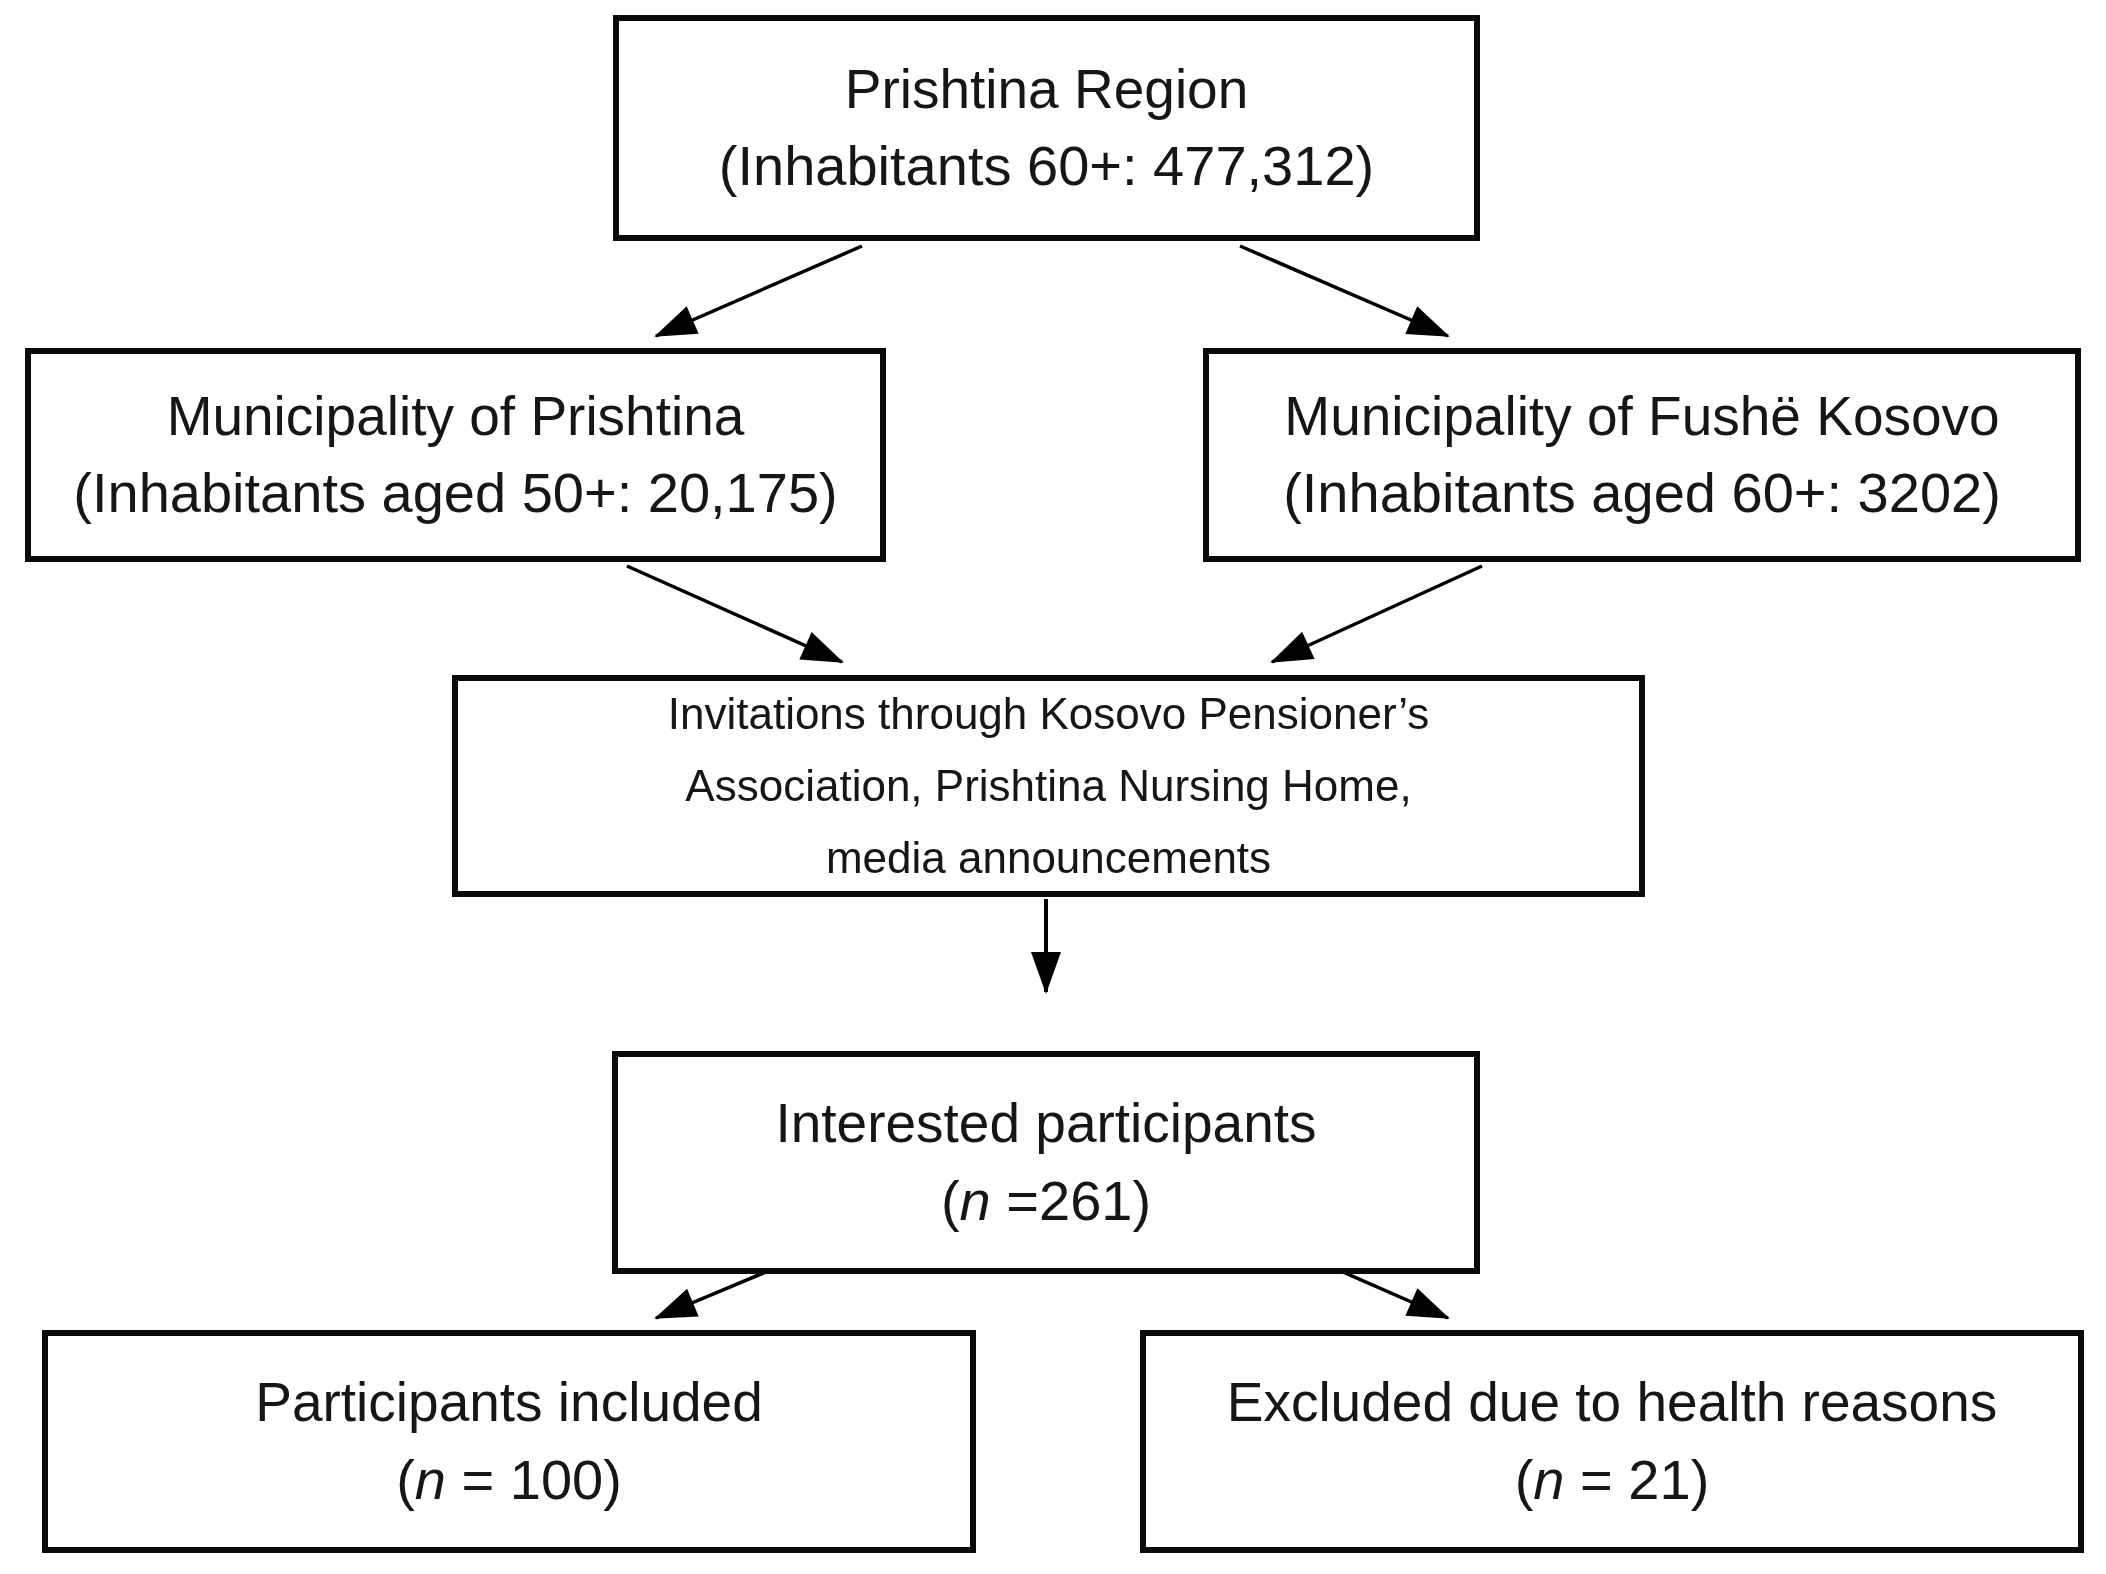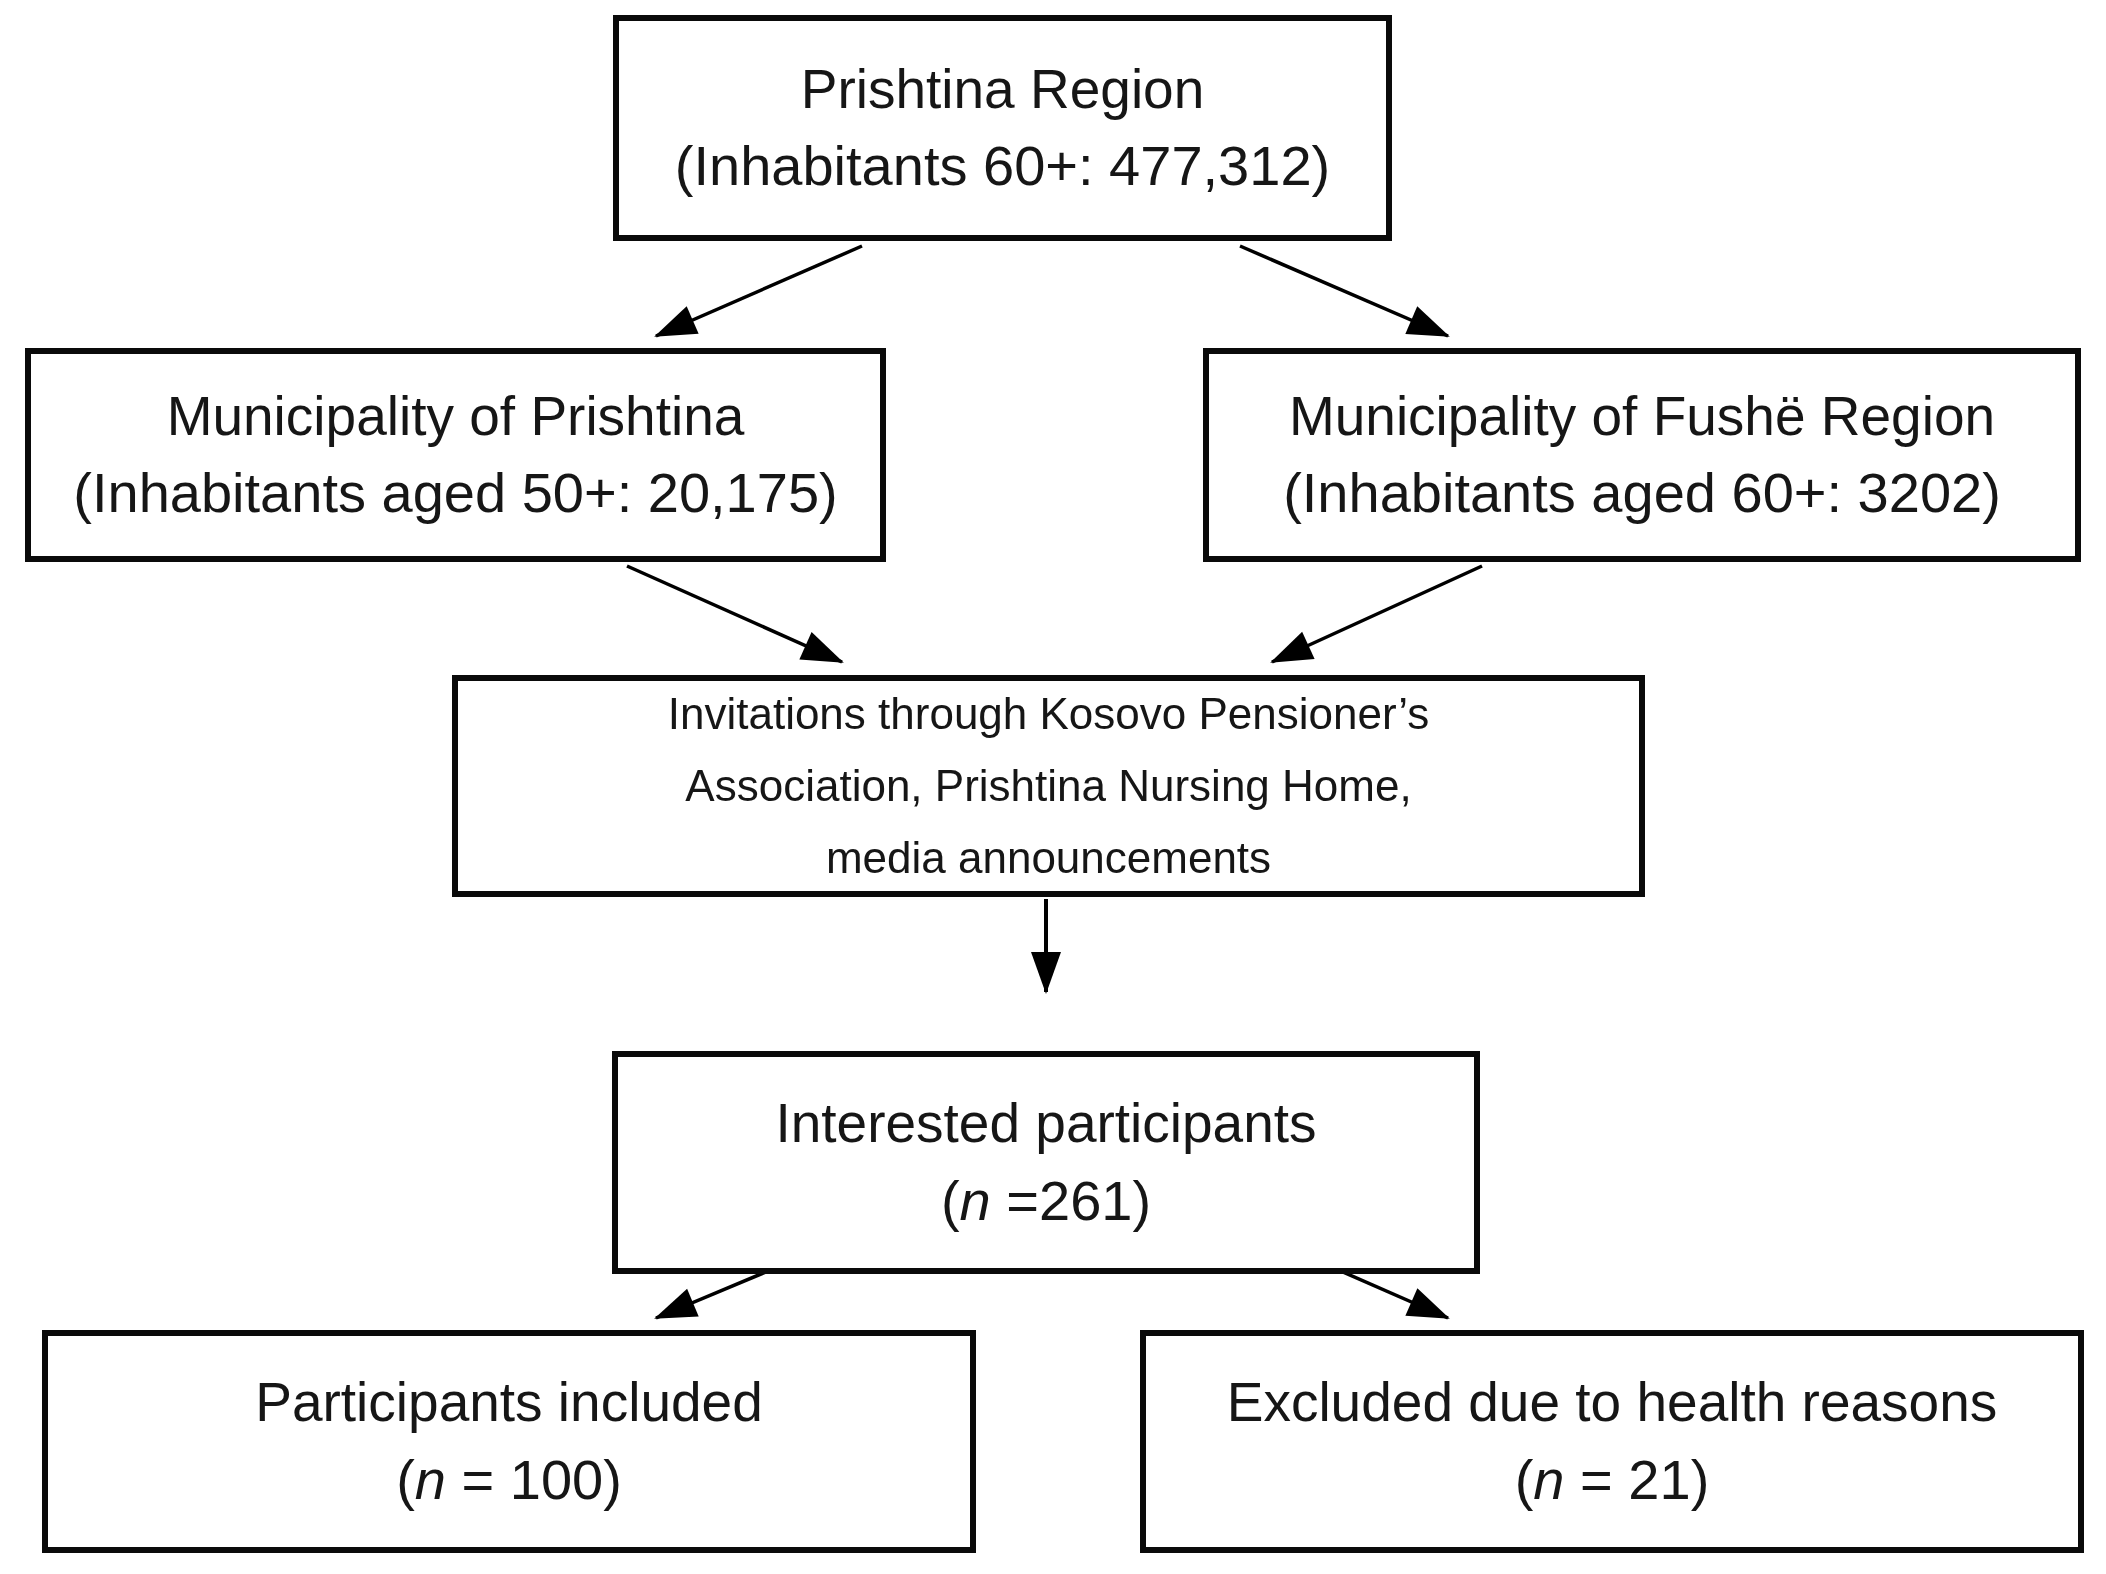--- a/index.html
+++ b/index.html
@@ -32,21 +32,21 @@
     flex-direction: column;
     align-items: center;
     justify-content: center;
     text-align: center;
     line-height: 1.18;
   }
   .t1 { font-size: 55px; }
   .t2 { font-size: 56px; margin-top: 12px; }
   .nvar { font-style: italic; }
 
-  #box-region     { left: 613px;  top: 15px;   width: 779px;  height: 226px; }
+  #box-region     { left: 613px;  top: 15px;   width: 867px;  height: 226px; }
   #box-prishtina  { left: 25px;   top: 348px;  width: 861px;  height: 214px; }
   #box-fushe      { left: 1203px; top: 348px;  width: 878px;  height: 214px; }
   #box-invit      { left: 452px;  top: 675px;  width: 1193px; height: 222px; }
   #box-invit .t1  { font-size: 44px; line-height: 72px; }
   #box-interested { left: 612px;  top: 1051px; width: 868px;  height: 223px; }
   #box-included   { left: 25px;   top: 1330px; width: 934px;  height: 223px; margin-left: 17px; }
   #box-excluded   { left: 1140px; top: 1330px; width: 944px;  height: 223px; }
 </style>
 </head>
 <body>
@@ -72,21 +72,21 @@
     <div class="t1">Prishtina Region</div>
     <div class="t2">(Inhabitants 60+: 477,312)</div>
   </div>
 
   <div class="box" id="box-prishtina">
     <div class="t1">Municipality of Prishtina</div>
     <div class="t2">(Inhabitants aged 50+: 20,175)</div>
   </div>
 
   <div class="box" id="box-fushe">
-    <div class="t1">Municipality of Fushë Region</div>
+    <div class="t1">Municipality of Fushë Kosovo</div>
     <div class="t2">(Inhabitants aged 60+: 3202)</div>
   </div>
 
   <div class="box" id="box-invit">
     <div class="t1">Invitations through Kosovo Pensioner’s</div>
     <div class="t1">Association, Prishtina Nursing Home,</div>
     <div class="t1">media announcements</div>
   </div>
 
   <div class="box" id="box-interested">

